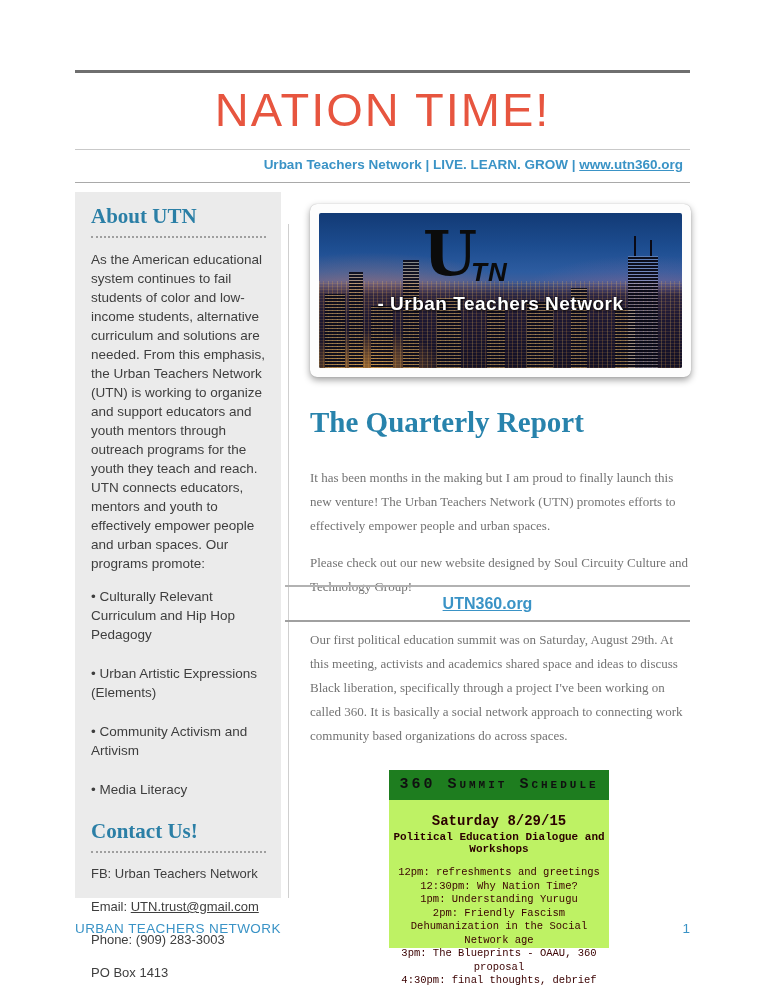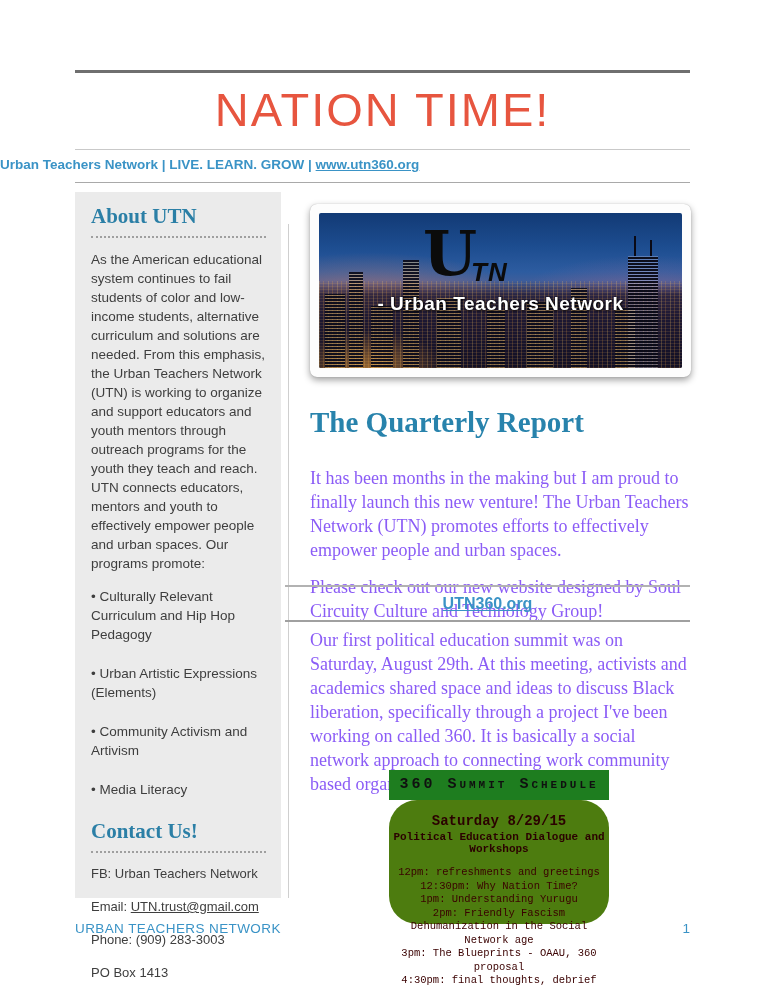--- a/index.html
+++ b/index.html
@@ -10,21 +10,21 @@
   }
   
   .masthead-meta { position:absolute; top:44px; left:75px; right:75px;
     display:flex; justify-content:space-between;
     color:#3A93C6; font-size:14px; font-weight:600; }
   .rule-thick { position:absolute; top:70px; left:75px; width:615px; height:3px; background:#6F6F6F; }
   .nl-title { position:absolute; top:82px; left:0; width:765px; text-align:center;
     font-family:"Liberation Sans", sans-serif; font-weight:100;
     font-size:47px; letter-spacing:2px; color:#E7553F; }
   .rule-light1 { position:absolute; top:149px; left:75px; width:615px; height:1px; background:#C9C9C9; }
-  .tagline { position:absolute; top:157px; left:0; width:683px; text-align:left;
+  .tagline { position:absolute; top:157px; left:0; width:683px; text-align:right;
     color:#3A93C6; font-size:13.5px; font-weight:600; }
   .tagline a { color:#3A93C6; text-decoration:underline; }
   .rule-light2 { position:absolute; top:182px; left:75px; width:615px; height:1px; background:#A9A9A9; }
 
   
   .sidebar { position:absolute; top:192px; left:75px; width:206px; height:706px;
     background:#EBEBEB; padding:12px 15px 14px 16px; }
   .side-h { font-family:"Liberation Serif", serif; font-weight:bold;
     font-size:21px; color:#2B7FA6; margin-bottom:7px; }
   .dotted { border-bottom:2px dotted #9F9F9F; margin-bottom:12px; }
@@ -74,39 +74,39 @@
   .logo-u { position:absolute; top:10px; left:104px; font-family:"DejaVu Serif", serif;
     font-weight:bold; font-size:62px; line-height:62px; color:#0b0b0b; }
   .logo-tn { position:absolute; top:44px; left:152px; font-weight:bold;
     font-size:26px; letter-spacing:1px; color:#0b0b0b;font-style:italic; }
   .photo-caption { position:absolute; top:80px; left:0; width:100%; text-align:center;
     color:#ffffff; font-weight:bold; font-size:19px; letter-spacing:.5px;
     text-shadow:0 1px 3px rgba(0,0,0,.9), 1px 0 2px rgba(0,0,0,.7); }
 
   .main-h { margin-top:29px; font-family:"Liberation Serif", serif; font-weight:bold;
     font-size:29px; color:#2883AC; }
-  .main-p { font-family:"Liberation Serif", serif; font-size:18px;
-    line-height:24px; color:#8b5cf6; }
+  .main-p { font-family:"Liberation Serif", serif; font-size:13px;
+    line-height:24px; color:#737373; }
   .p1 { margin-top:27px; }
   .p2 { margin-top:13px; }
 
   .link-band { position:absolute; top:585px; left:285px; width:405px; height:37px;
     border-top:2px solid #B2B2B2; border-bottom:2px solid #A0A0A0;
     text-align:center; padding-top:8px; }
   .link-band a { color:#3A93C6; font-size:16px; font-weight:600; text-decoration:underline; }
 
   .p3 { position:absolute; top:628px; left:310px; width:381px; }
 
   
   .schedule { position:absolute; top:770px; left:389px; width:220px;
     font-family:Liberation Mono, monospace; text-align:center; }
   .sched-head { height:30px; background:#1E7D1F; color:#101010;
     font-variant:small-caps; font-weight:600; font-size:15px; letter-spacing:3px;
     line-height:30px; }
-  .sched-body { height:124px; background:#4d7c0f; padding-top:13px;border-radius:28px; }
+  .sched-body { height:148px; background:#bef264; padding-top:13px; }
   .sched-date { font-weight:bold; font-size:14px; color:#2B0000; }
   .sched-sub { font-weight:bold; font-size:11px; color:#2B0000; margin-top:2px; }
   .sched-items { margin-top:11px; }
   .sched-item { font-size:10.5px; line-height:13.5px; color:#3A0000; }
 
   
   .footer-org { position:absolute; top:921px; left:75px; color:#3A93C6;
     font-size:13.5px; letter-spacing:.4px; }
   .footer-page { position:absolute; top:921px; right:75px; color:#3A93C6; font-size:13.5px; }
 </style>

